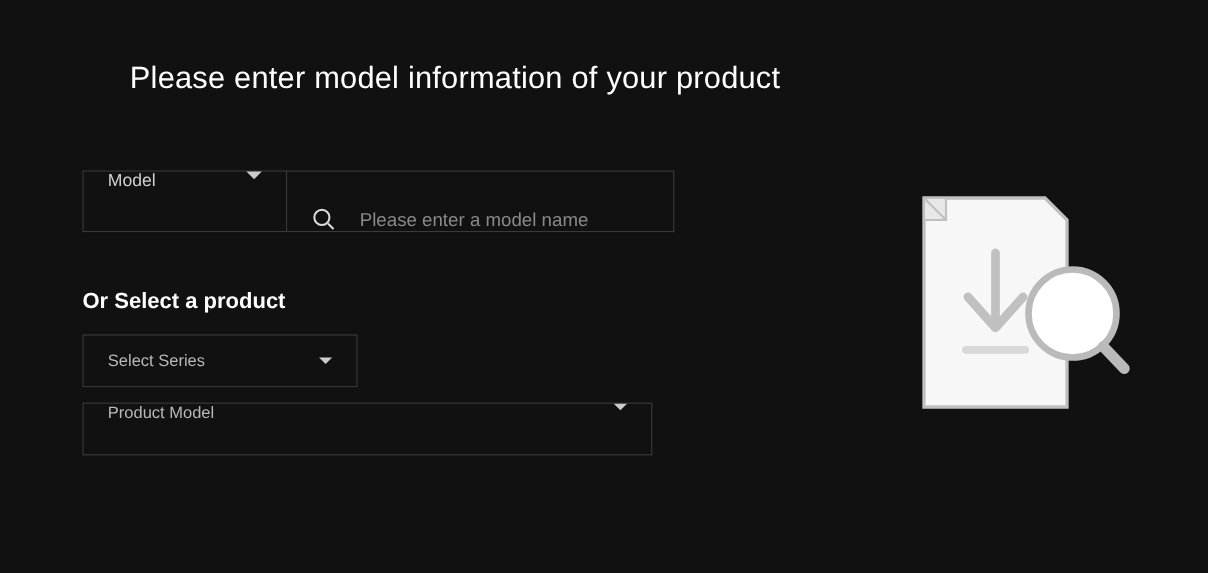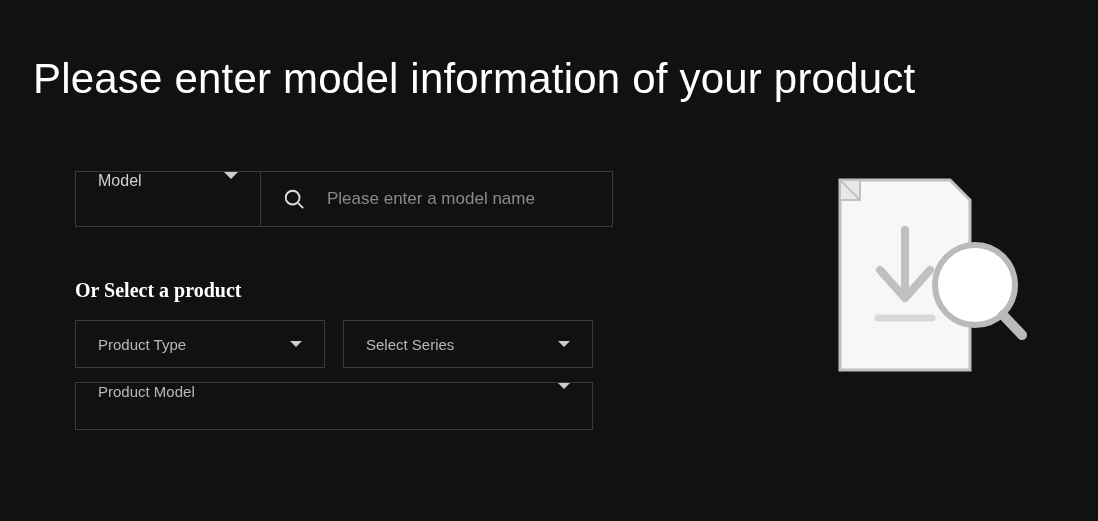--- a/index.html
+++ b/index.html
@@ -10,24 +10,24 @@
     body {
       background-color: #111111;
       color: #ffffff;
       font-family: "Segoe UI", Arial, sans-serif;
       width: 1098px;
       height: 521px;
       overflow: hidden;
       position: relative;
     }
     .page-title {
-      font-size: 42px;
+      font-size: 28px;
       font-weight: 300;
       color: #ffffff;
-      padding: 55px 0 0 33px;
+      padding: 55px 0 0 118px;
       letter-spacing: 0.2px;
     }
     .form-area {
       padding: 68px 0 0 75px;
       width: 620px;
     }
     .search-row {
       display: flex;
       align-items: center;
       margin-bottom: 52px;
@@ -44,21 +44,21 @@
       font-size: 16px;
       cursor: pointer;
       background: transparent;
     }
     .search-box {
       border: 1px solid #3a3a3a;
       border-left: none;
       height: 56px;
       width: 352px;
       display: flex;
-      align-items: center;
+      align-items: flex-end;
       padding: 0 0 0 22px;
       gap: 22px;
     }
     .search-input {
       background: transparent;
       border: none;
       outline: none;
       color: #d0d0d0;
       font-size: 17px;
       flex: 1;
@@ -66,21 +66,20 @@
     }
     .search-input::placeholder {
       color: #8a8a8a;
       font-weight: 300;
     }
     .section-label {
       font-size: 20px;
       font-weight: 600;
       color: #ffffff;
       margin-bottom: 18px;
-      font-family: Liberation Serif, serif;
     }
     .dropdown-row {
       display: flex;
       gap: 18px;
       margin-bottom: 14px;
     }
     .dropdown-medium {
       border: 1px solid #3a3a3a;
       height: 48px;
       width: 250px;
@@ -148,24 +147,20 @@
         <line x1="16.5" y1="16.5" x2="22" y2="22"></line>
       </svg>
       <input type="text" class="search-input" placeholder="Please enter a model name" style="">
     </div>
   </div>
 
   <div class="section-label">Or Select a product</div>
 
   <div class="dropdown-row">
     <div class="dropdown-medium">
-      <span>Product Type</span>
-      <span class="caret-down-small"></span>
-    </div>
-    <div class="dropdown-medium">
       <span>Select Series</span>
       <span class="caret-down-small"></span>
     </div>
   </div>
 
   <div class="dropdown-row">
     <div class="dropdown-wide">
       <span>Product Model</span>
       <span class="caret-down-small"></span>
     </div>

